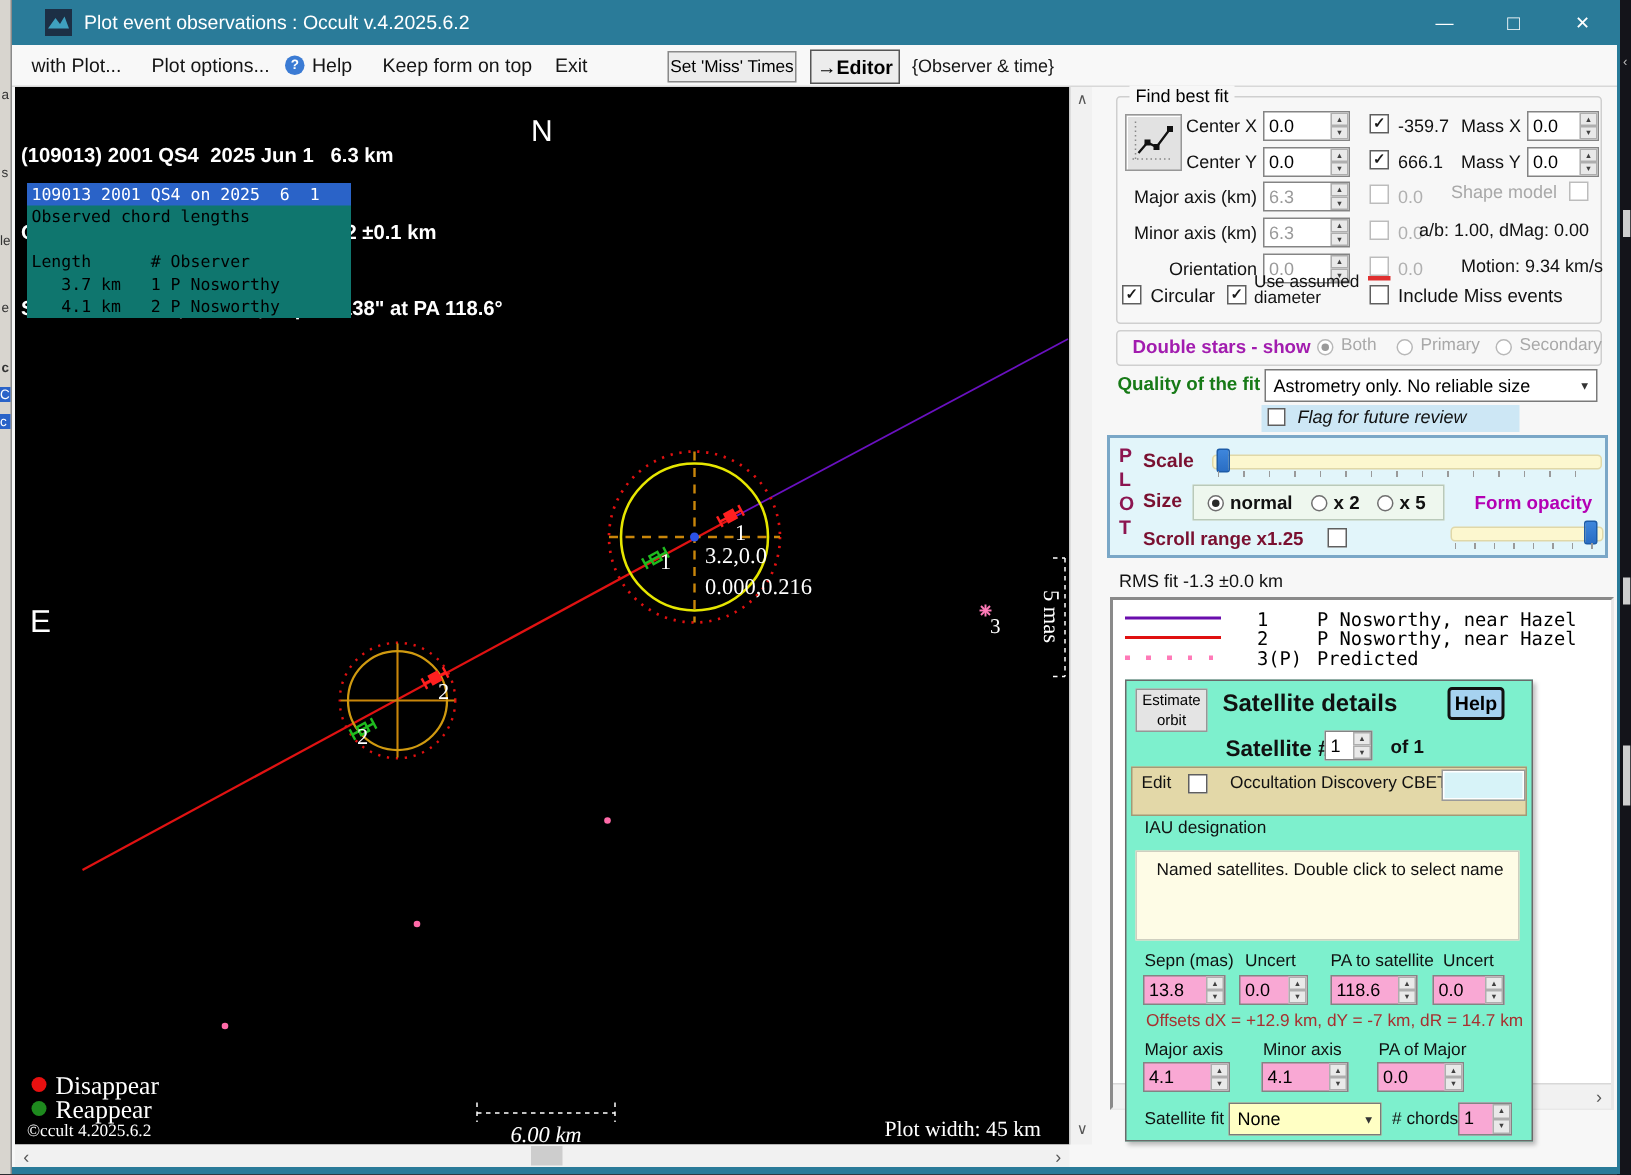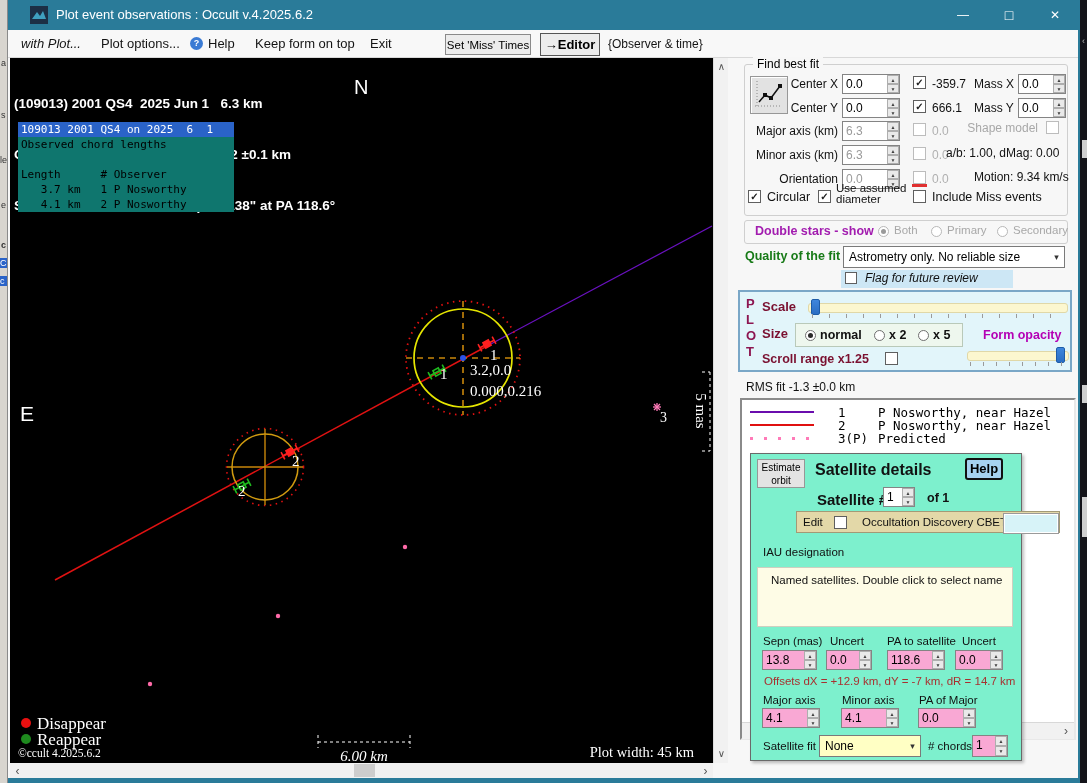--- a/index.html
+++ b/index.html
@@ -97,21 +97,21 @@
         </div>
       <div class="winbtn" style="left:978px;font-size:14px;">
           <span>□</span>
         </div>
       <div class="winbtn" style="left:1024px;">
           <span>✕</span>
         </div>
     </div>
 
     <div id="menubar">
-      <span class="mitem" style="left:13px;font-style:italic;">with Plot...</span>
+      <span class="mitem" style="left:13px;">with Plot...</span>
       <span class="mitem" style="left:93px;">Plot options...</span>
       <span class="abs" style="left:182px;top:7px;width:13px;height:13px;border-radius:50%;background:#3b7bd4;color:#fff;font-size:9px;font-weight:bold;text-align:center;line-height:13px;">?</span>
       <span class="mitem" style="left:200px;">Help</span>
       <span class="mitem" style="left:247px;">Keep form on top</span>
       <span class="mitem" style="left:362px;">Exit</span>
       <div class="mbtn" style="left:437px;top:4px;width:84px;height:19px;">Set 'Miss' Times</div>
       <div class="mbtn" style="left:532px;top:3px;width:58px;height:21px;font-size:13px;font-weight:bold;border-color:#555;">→Editor</div>
       <span class="mitem" style="left:600px;top:7px;font-size:12px;">{Observer &amp; time}</span>
     </div>
 
@@ -415,21 +415,21 @@
         <div class="abs" style="left:214px;top:4px;width:38px;height:22px;background:#a6d2f0;border:2px solid #111;border-radius:3px;font-weight:bold;font-size:13px;text-align:center;line-height:18px;box-sizing:border-box;">Help</div>
         <span class="lb" style="left:66px;top:37px;font-weight:bold;font-size:15px;">Satellite #</span>
         <div class="num" style="left:132px;top:33px;width:32px;">
             <span class="v">1</span>
             <span class="spin">
               <i>▲</i>
               <i>▼</i>
             </span>
           </div>
         <span class="lb" style="left:176px;top:37px;font-weight:bold;font-size:12.5px;">of 1</span>
-        <div class="abs" style="left:3px;top:57px;width:264px;height:22px;background:#e3d8a8;border:1px solid #a39a76;box-sizing:border-box;margin-left:42px;">
+        <div class="abs" style="left:3px;top:57px;width:264px;height:33px;background:#e3d8a8;border:1px solid #a39a76;box-sizing:border-box;">
           <span class="lb s11" style="left:6px;top:4px;">Edit</span>
           <span class="cb" style="left:37px;top:4px;"></span>
           <span class="lb s11" style="left:65px;top:4px;">Occultation Discovery CBET</span>
           <div class="abs" style="left:207px;top:2px;width:52px;height:17px;background:#d7f3f8;border:1px solid #fff;outline:1px solid #9a9a9a;"></div>
         </div>
         <span class="lb s11" style="left:12px;top:92px;">IAU designation</span>
         <div class="abs" style="left:6px;top:113px;width:256px;height:60px;background:#fefce6;border:1px solid #cfcfc0;box-sizing:border-box;">
           <span class="lb s11" style="left:13px;top:6px;">Named satellites.   Double click to select name</span>
         </div>
         <span class="lb s11" style="left:12px;top:181px;">Sepn (mas)</span>

